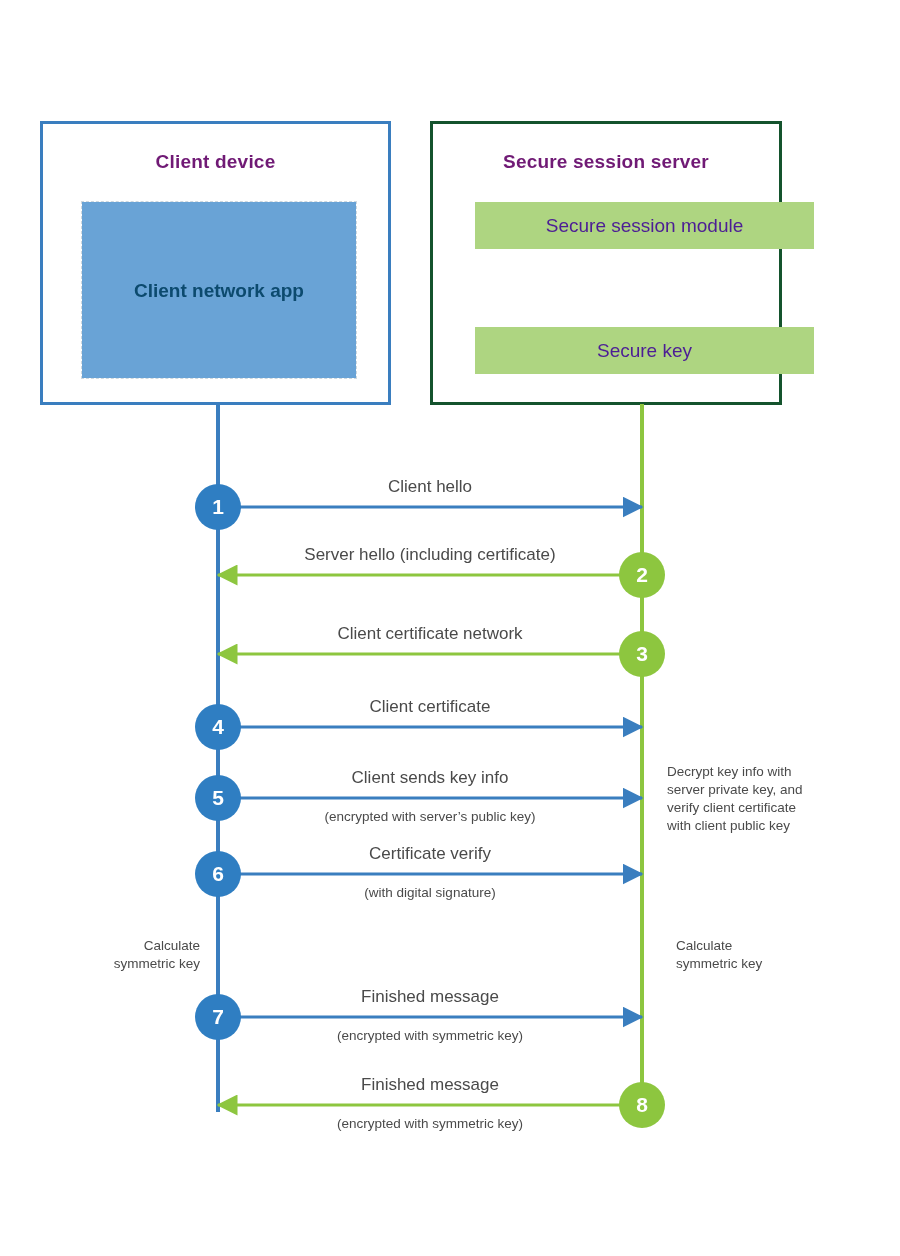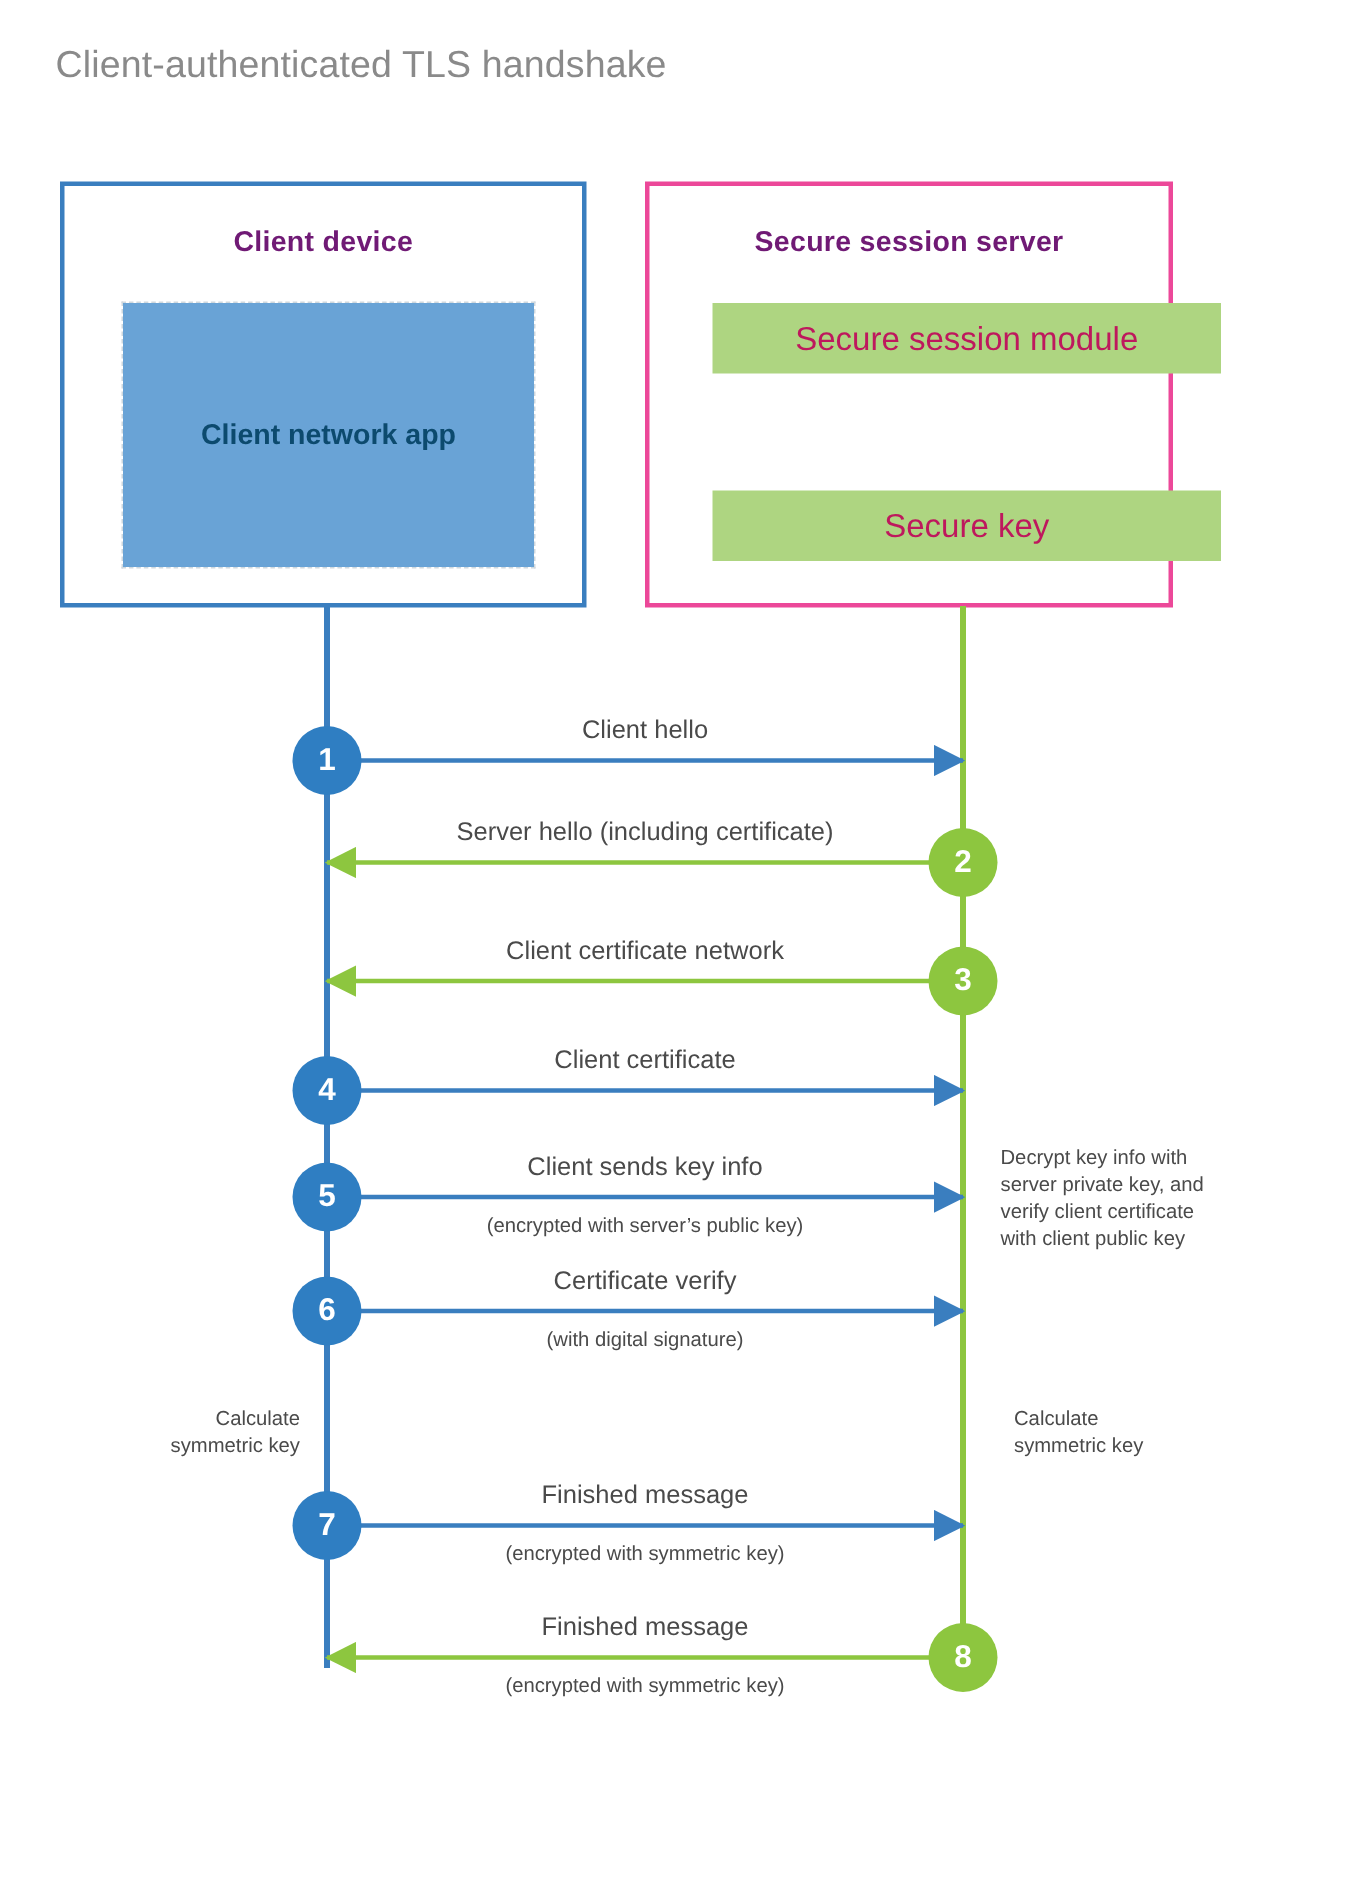--- a/index.html
+++ b/index.html
@@ -46,21 +46,21 @@
     top: 121px;
     width: 351px;
     height: 284px;
     border: 3px solid #3a7ebf;
   }
   #server-box {
     left: 430px;
     top: 121px;
     width: 352px;
     height: 284px;
-    border: 3px solid #ec4899;
+    border: 3px solid #14532d;
   }
   .party-title {
     position: absolute;
     left: 0;
     width: 100%;
     text-align: center;
     font-size: 19px;
     font-weight: bold;
     color: #701a75;
     letter-spacing: 0.2px;
@@ -95,22 +95,22 @@
     position: absolute;
     left: 42px;
     width: 339px;
     height: 47px;
     background: #aed581;
     display: flex;
     align-items: center;
     justify-content: center;
   }
   .server-bar-label {
-    color: #be185d;
-    font-size: 22px;
+    color: #4c1d95;
+    font-size: 19px;
     text-align: center;
     white-space: nowrap;
   }
   #server-bar-0 { top: 78px; }
   #server-bar-1 { top: 141px; }
   #server-bar-2 { top: 203px; }
 
   
   .lifeline {
     position: absolute;
@@ -180,21 +180,20 @@
     line-height: 18px;
   }
   .side-note.align-right { text-align: right; }
   .side-note.align-left  { text-align: left; }
 </style>
 </head>
 <body>
 
 <div id="diagram-root">
 
-  <div class="diagram-title">Client-authenticated TLS handshake</div>
 
   <div class="party-box" id="client-box">
     <div class="party-title">Client device</div>
     <div class="client-app-rect">
       <span class="client-app-label">Client network app</span>
     </div>
   </div>
 
   <div class="party-box" id="server-box">
     <div class="party-title">Secure session server</div>

